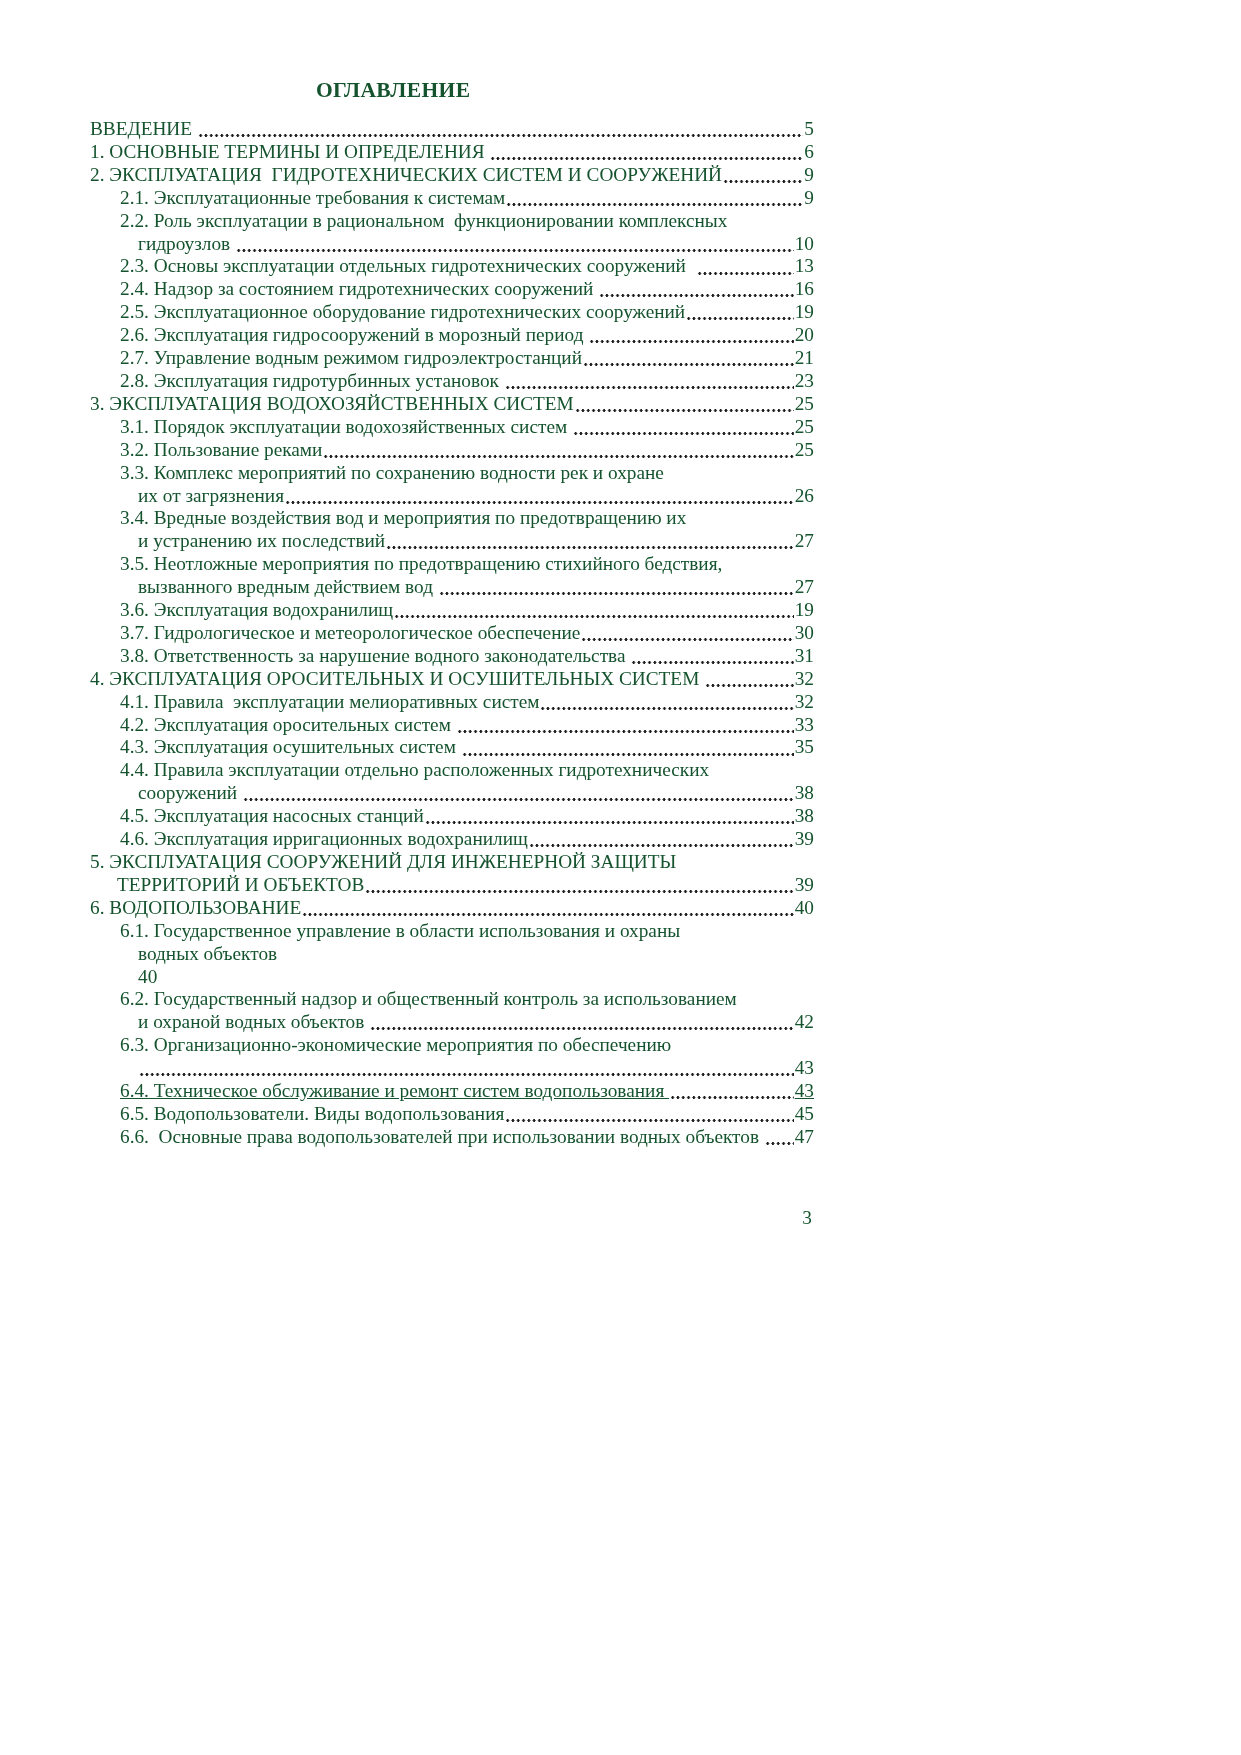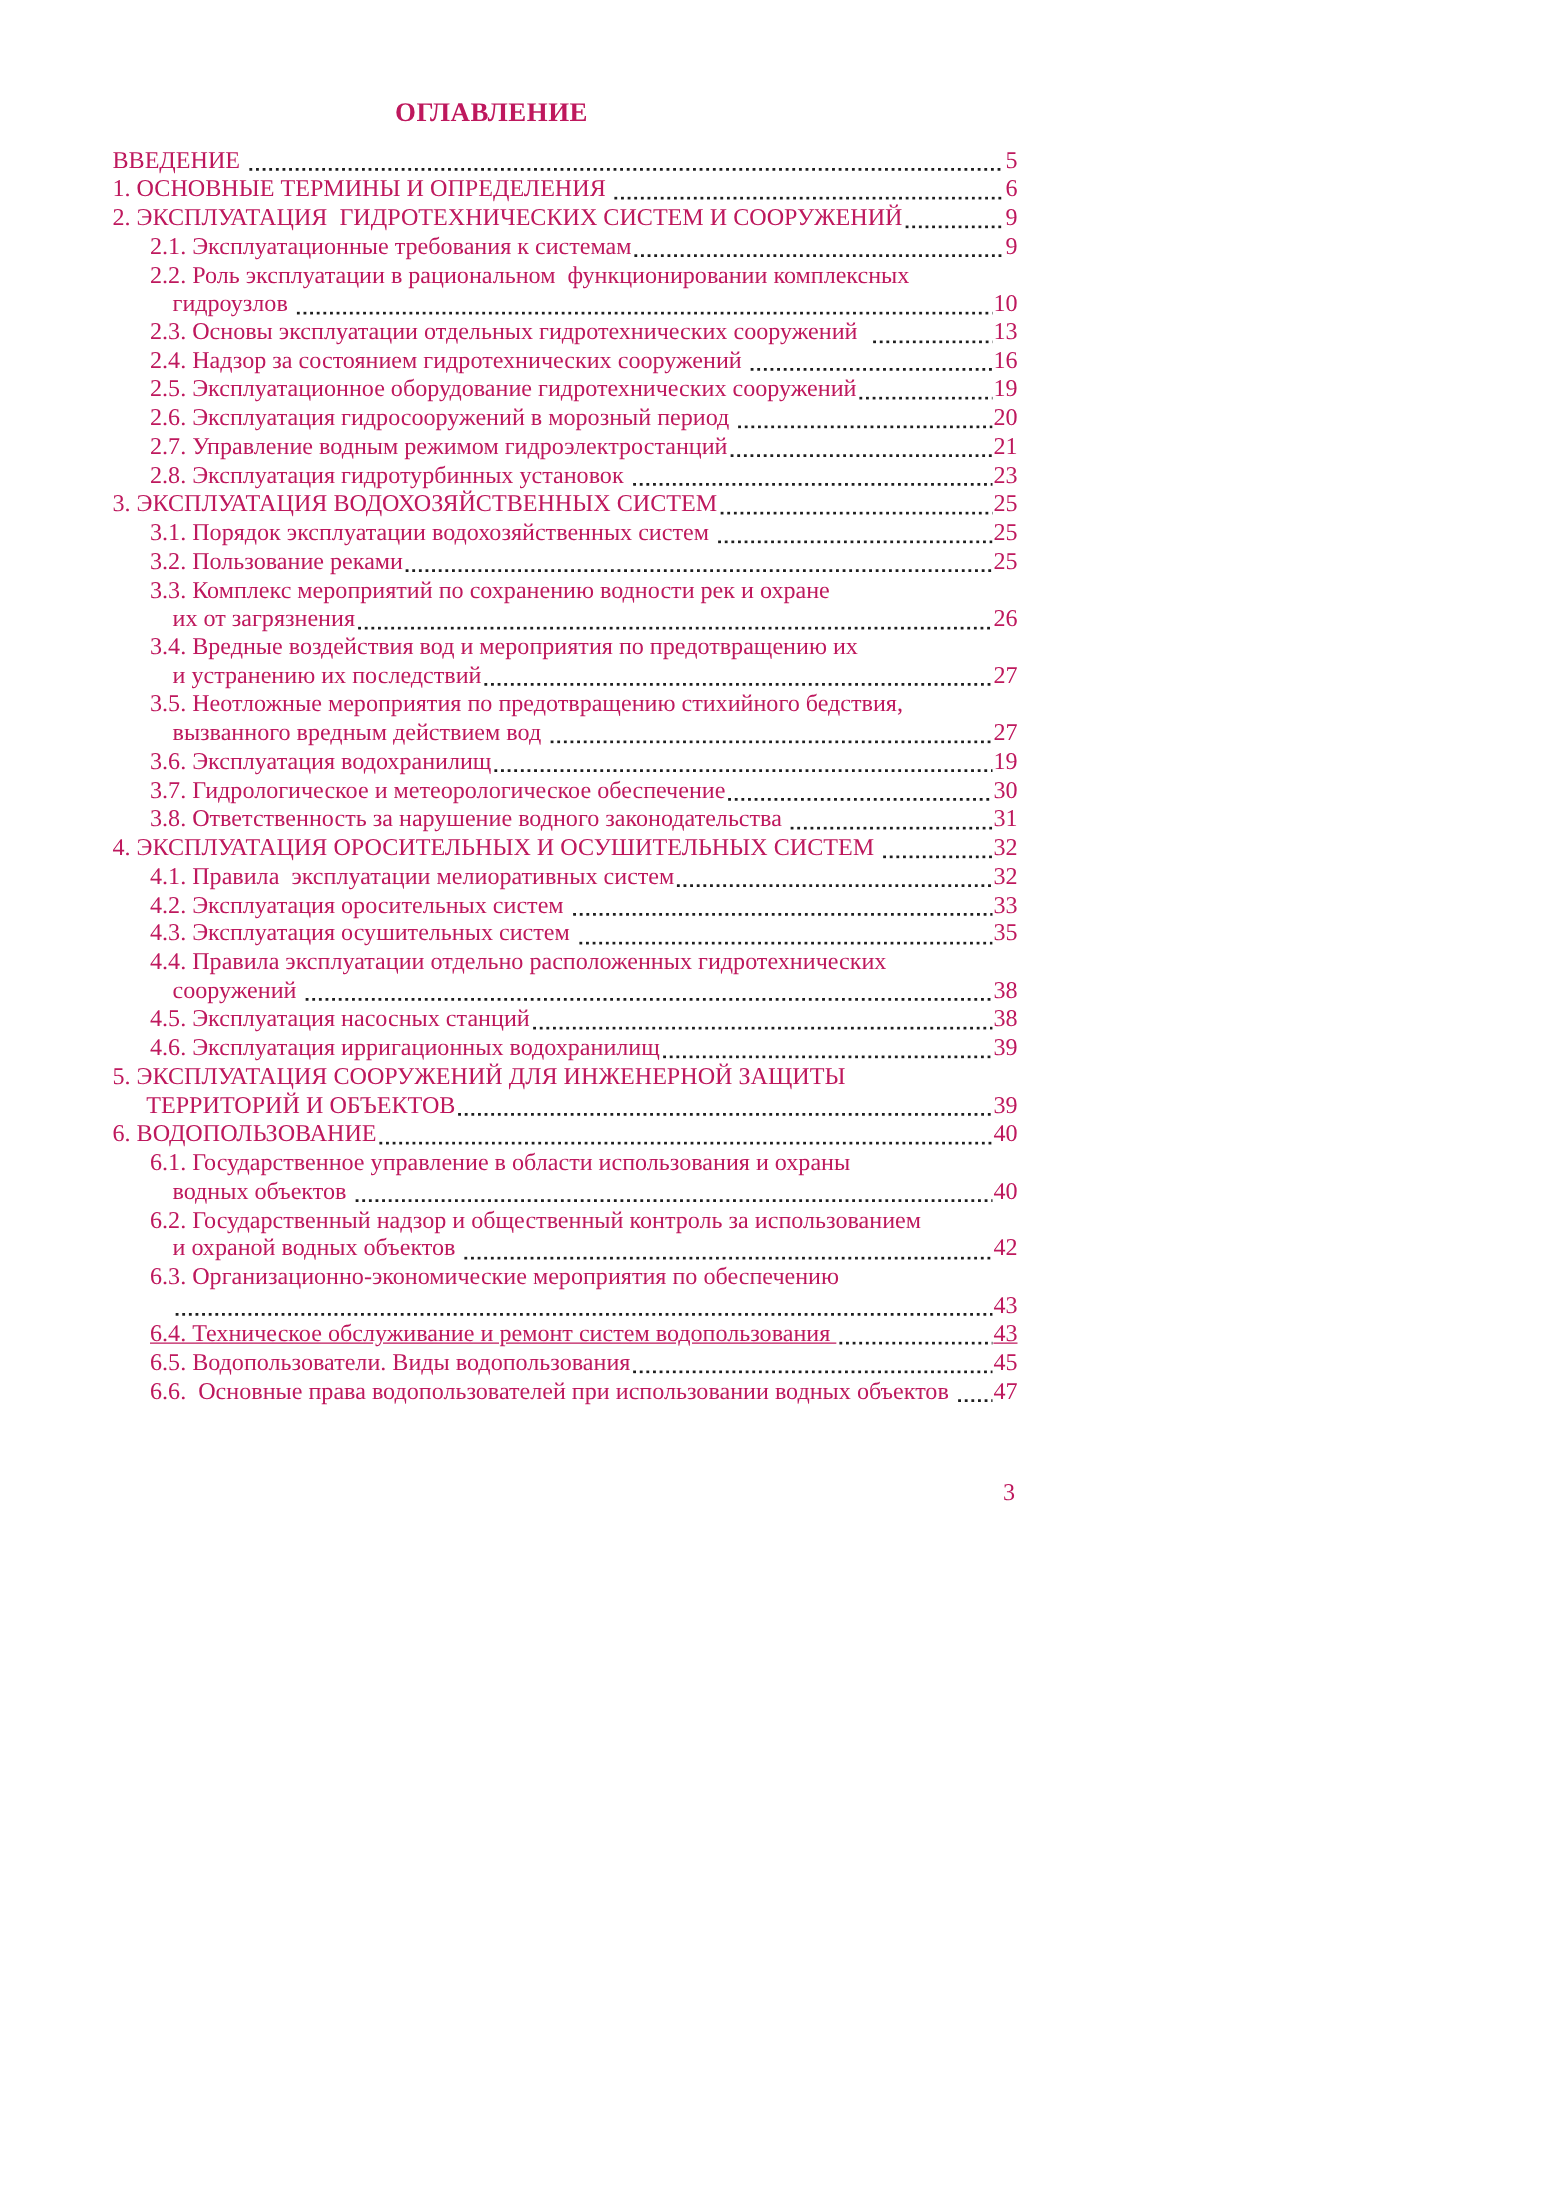--- a/index.html
+++ b/index.html
@@ -2,21 +2,21 @@
 <html><head>
 <meta charset="utf-8">
 <style>
   * { margin: 0; padding: 0; box-sizing: border-box; }
   html, body { background: #ffffff; }
   .page {
     position: relative;
     width: 1241px;
     height: 1476px;
     background: #ffffff;
-    color: #be185d;
+    color: #14532d;
     font-family: "Liberation Serif", "DejaVu Serif", serif;
     overflow: hidden;
   }
   .content {
     position: absolute;
     left: 90px;
     top: 78px;
     width: 724px;
   }
   .doc-title {
@@ -155,21 +155,21 @@
         </div>
         <div class="toc-entry">
           <div class="toc-row" style="padding-left: 0px;"><span class="txt">5. ЭКСПЛУАТАЦИЯ СООРУЖЕНИЙ ДЛЯ ИНЖЕНЕРНОЙ ЗАЩИТЫ</span></div>
           <div class="toc-row" style="padding-left: 27px;"><span class="txt">ТЕРРИТОРИЙ И ОБЪЕКТОВ</span><span class="leader"></span><span class="pagenum">39</span></div>
         </div>
         <div class="toc-entry">
           <div class="toc-row" style="padding-left: 0px;"><span class="txt">6. ВОДОПОЛЬЗОВАНИЕ</span><span class="leader"></span><span class="pagenum">40</span></div>
         </div>
         <div class="toc-entry">
           <div class="toc-row" style="padding-left: 30px;"><span class="txt">6.1. Государственное управление в области использования и охраны</span></div>
-          <div class="toc-row" style="padding-left: 48px;"><span class="txt">водных объектов </span><span class="leader"></span><span class="pagenum">40</span></div>
+          <div class="toc-row" style="padding-left: 48px; flex-direction: column;"><span class="txt">водных объектов </span><span class="leader"></span><span class="pagenum">40</span></div>
         </div>
         <div class="toc-entry">
           <div class="toc-row" style="padding-left: 30px;"><span class="txt">6.2. Государственный надзор и общественный контроль за использованием</span></div>
           <div class="toc-row" style="padding-left: 48px;"><span class="txt">и охраной водных объектов </span><span class="leader"></span><span class="pagenum">42</span></div>
         </div>
         <div class="toc-entry">
           <div class="toc-row" style="padding-left: 30px;"><span class="txt">6.3. Организационно-экономические мероприятия по обеспечению</span></div>
           <div class="toc-row" style="padding-left: 48px;"><span class="leader"></span><span class="pagenum">43</span></div>
         </div>
         <div class="toc-entry">

